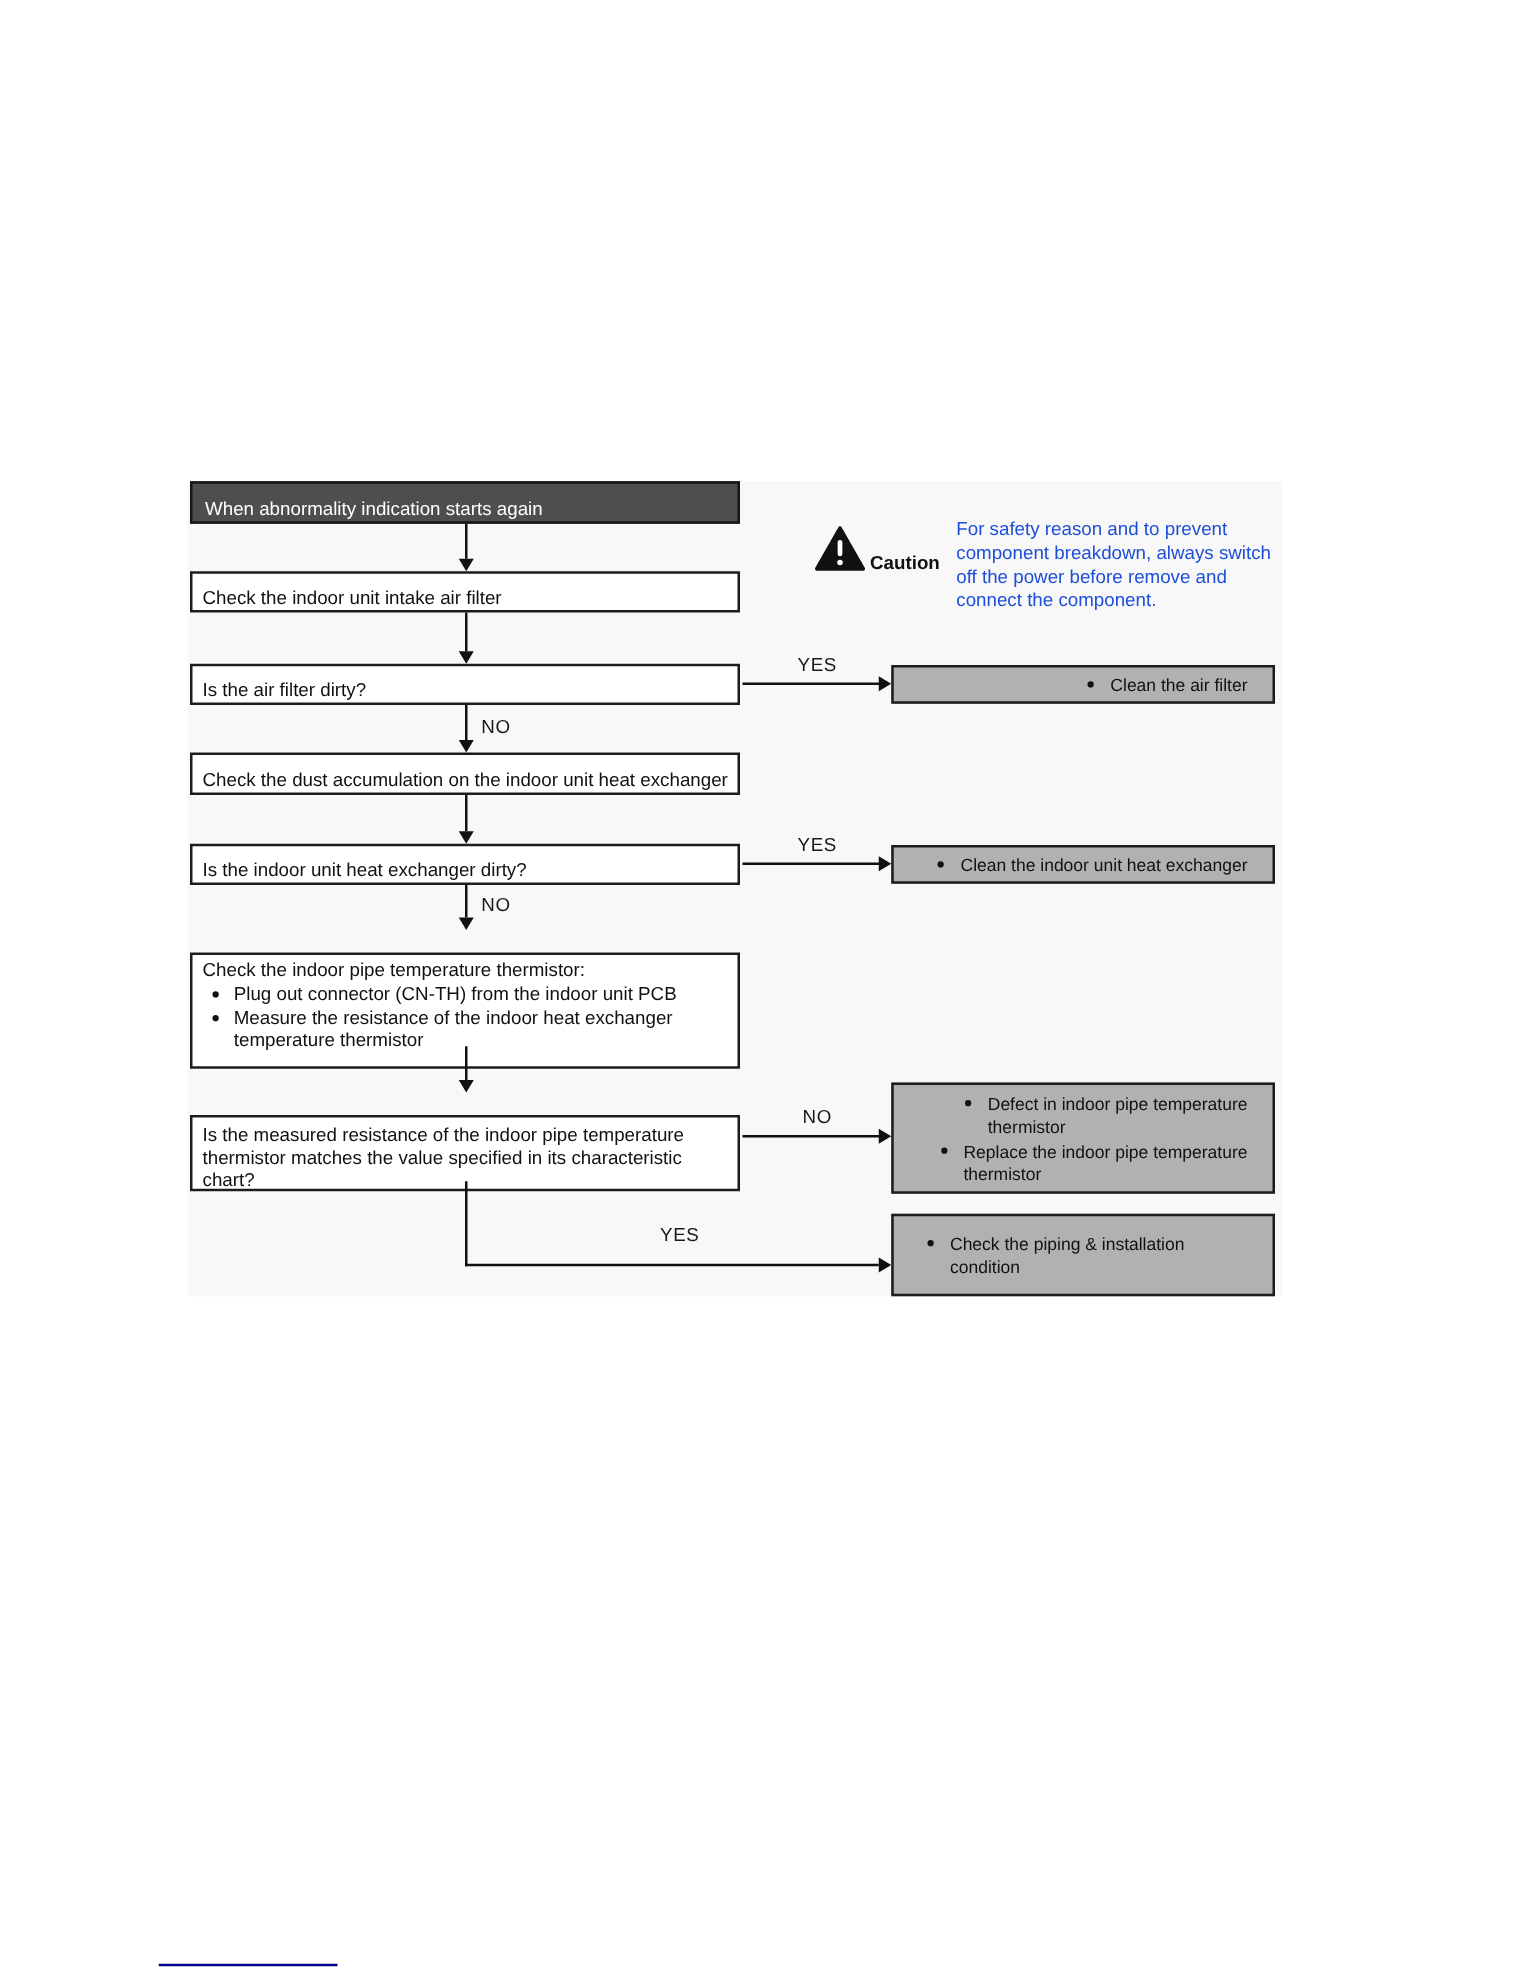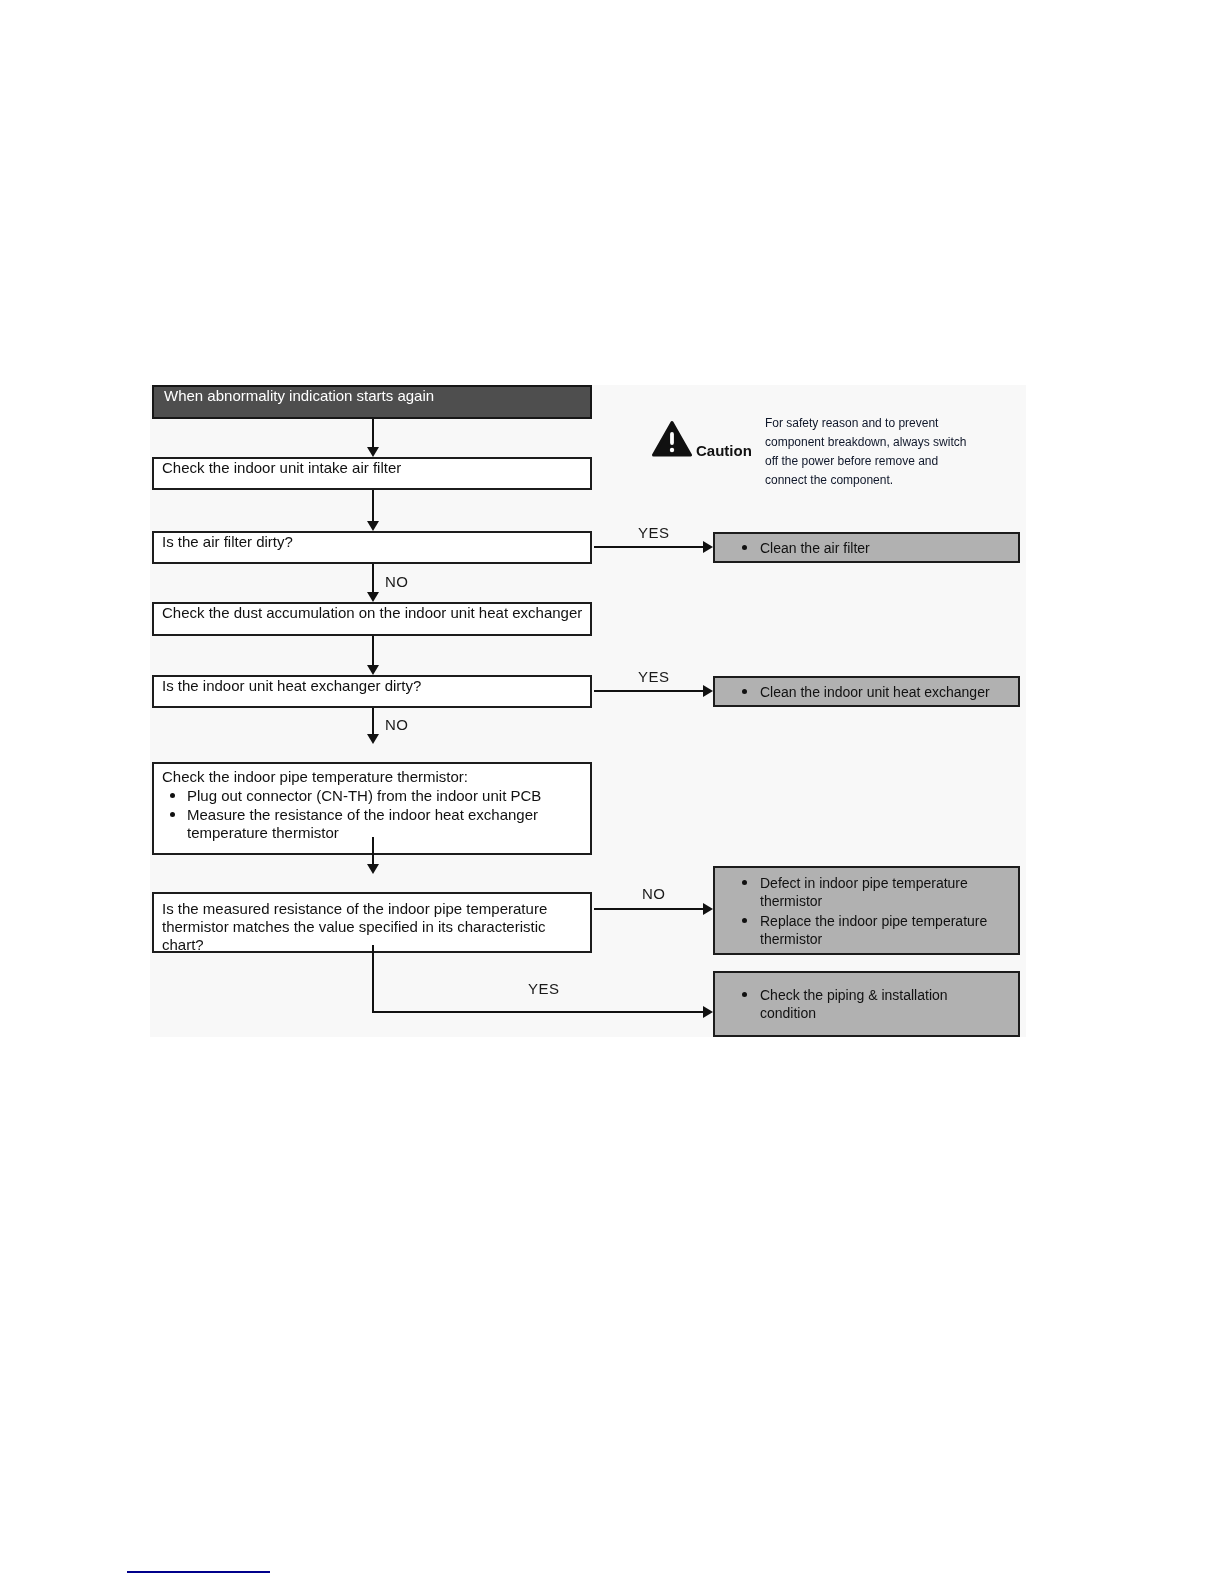--- a/index.html
+++ b/index.html
@@ -19,21 +19,21 @@
     background:#f8f8f8;
   }
   .node{
     position:absolute;
     box-sizing:border-box;
     border:2px solid #1c1c1c;
     background:#ffffff;
     font-size:15px;
     color:#111;
     display:flex;
-    align-items:flex-start;
+    align-items:flex-end;
     padding:0 8px;
     left:152px;
     width:440px;
   }
   .nowrap .node-text{white-space:nowrap;}
   .node.start{background:#4e4e4e;color:#ffffff;border-color:#161616;padding:0 10px;}
   .node.multi{display:block;padding:4px 8px;margin-top:18px;}
   .node.action{
     left:713px;width:307px;background:#b1b1b1;
     display:flex;flex-direction:column;justify-content:center;
@@ -45,21 +45,21 @@
   .action .dot{margin:6px 13px 0 7px;}
   .b-text{white-space:pre-line;}
   .vline{position:absolute;width:2px;background:#111;}
   .hline{position:absolute;height:2px;background:#111;}
   .head-down{position:absolute;width:0;height:0;border-left:6px solid transparent;border-right:6px solid transparent;border-top:10px solid #111;}
   .head-right{position:absolute;width:0;height:0;border-top:6px solid transparent;border-bottom:6px solid transparent;border-left:10px solid #111;}
   .lbl{position:absolute;font-size:15px;color:#1a1a1a;letter-spacing:0.5px;}
   .caution-wrap{position:absolute;left:652px;top:414px;width:380px;}
   .caution-icon{position:absolute;left:0;top:6px;width:40px;height:38px;}
   .caution-label{position:absolute;left:44px;top:28px;font-size:15px;font-weight:bold;color:#111;}
-  .caution-text{position:absolute;left:113px;top:0;width:266px;font-size:12px;line-height:19px;white-space:pre-line;color:#0f172a;}
+  .caution-text{position:absolute;left:113px;top:0;width:266px;font-size:15px;line-height:19px;white-space:pre-line;color:#1d4ed8;}
   .footer-line{position:absolute;left:127px;top:1571px;width:143px;height:2px;background:#00008b;}
 </style>
 </head>
 <body>
 
 <div id="canvas">
 
   <div class="panel"></div>
 
   <div class="caution-wrap">

